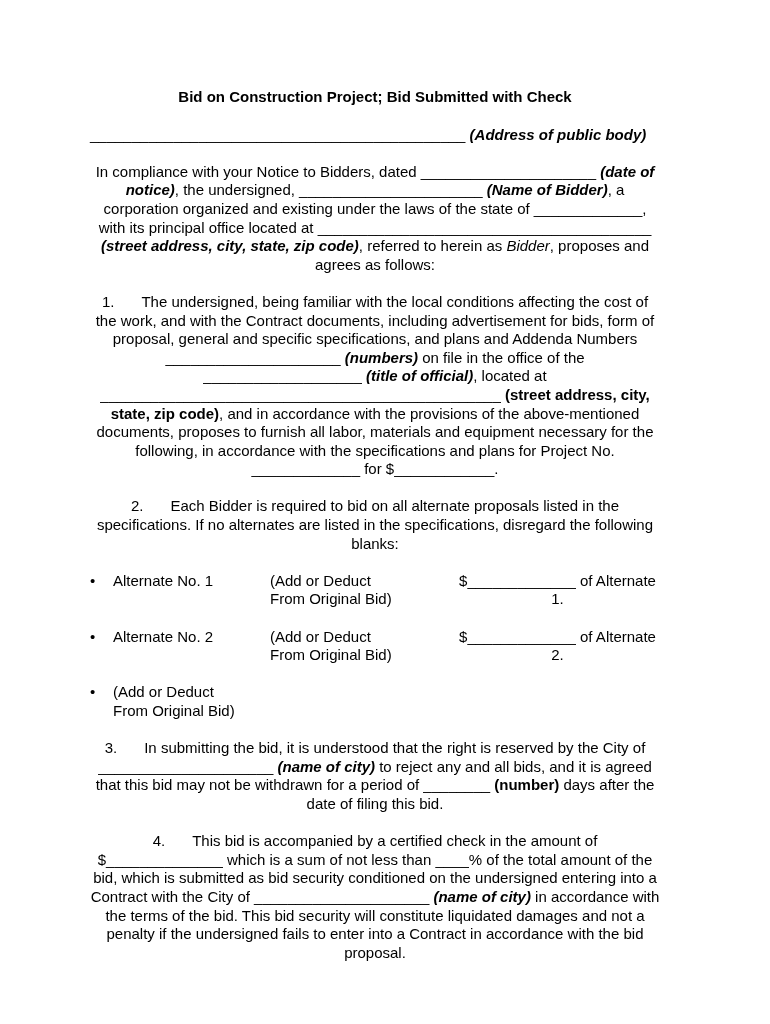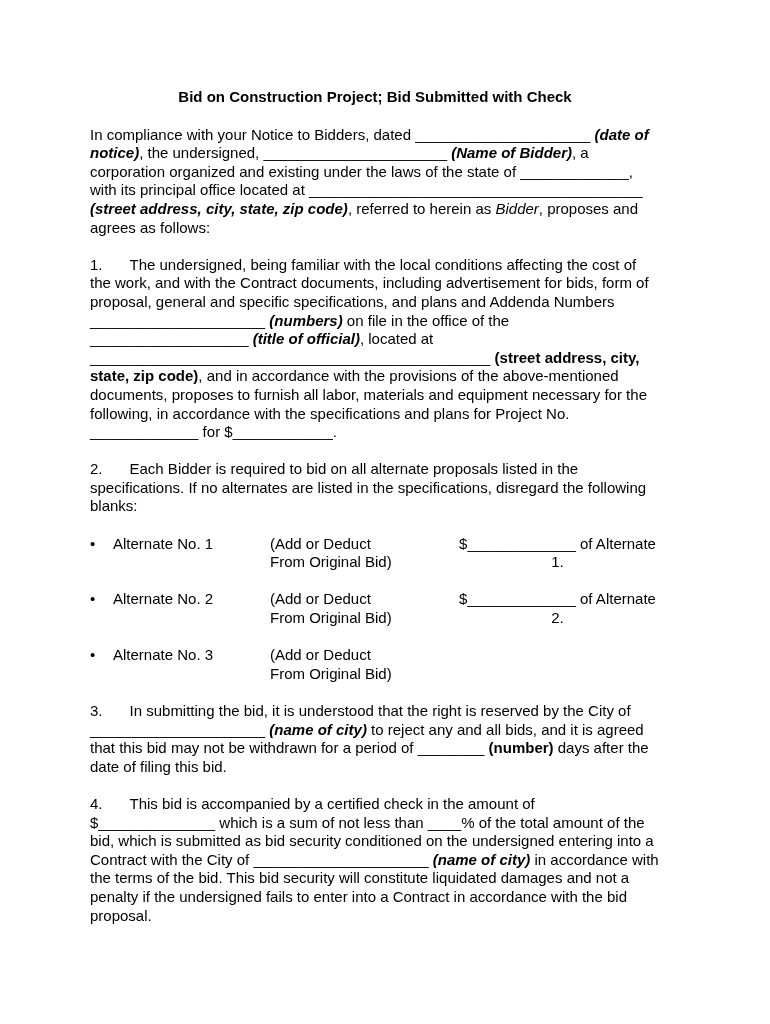--- a/index.html
+++ b/index.html
@@ -14,39 +14,40 @@
     line-height:18.6px;
     color:#000000;
   }
   .title{
     font-size:15px;
     font-weight:bold;
     text-align:center;
     margin:0 0 19px 0;
   }
   .line{margin:0;}
-  .para{margin:18.6px 0 0 0;}
+  .para{margin:18.6px 0 0 0;text-align:center;}
   .bullet-row{display:flex;margin-top:18.6px;}
   .b-marker{width:23px;}
   .b-label{width:157px;}
   .b-note{width:185px;}
   .note-line{display:block;}
   .b-amount{flex:1;text-align:center;}
   .rs-b{font-weight:bold;}
   .rs-i{font-style:italic;}
   .rs-bi{font-weight:bold;font-style:italic;}
   .rs-tab{display:inline-block;width:27px;}
 </style>
 </head>
 <body>
 
 <div class="page">
 
   <h1 class="title">Bid on Construction Project; Bid Submitted with Check</h1>
 
+  <p class="line"><span>_____________________________________________ </span><span class="rs-bi">(Address of public body)</span></p>
 
   <p class="para"><span>In compliance with your Notice to Bidders, dated </span><span>_____________________ </span><span class="rs-bi">(date of notice)</span><span>, the undersigned, </span><span>______________________ </span><span class="rs-bi">(Name of Bidder)</span><span>, a corporation organized and existing under the laws of the state of </span><span>_____________</span><span>, with its principal office located at </span><span>________________________________________ </span><span class="rs-bi">(street address, city, state, zip code)</span><span>, referred to herein as </span><span class="rs-i">Bidder</span><span>, proposes and agrees as follows:</span></p>
 
   <p class="para"><span>1.</span><span class="rs-tab"></span><span>The undersigned, being familiar with the local conditions affecting the cost of the work, and with the Contract documents, including advertisement for bids, form of proposal, general and specific specifications, and plans and Addenda Numbers </span><span>_____________________ </span><span class="rs-bi">(numbers)</span><span> on file in the office of the </span><span>___________________ </span><span class="rs-bi">(title of official)</span><span>, located at </span><span>________________________________________________ </span><span class="rs-b">(street address, city, state, zip code)</span><span>, and in accordance with the provisions of the above-mentioned documents, proposes to furnish all labor, materials and equipment necessary for the following, in accordance with the specifications and plans for Project No. </span><span>_____________</span><span> for $</span><span>____________</span><span>.</span></p>
 
   <p class="para"><span>2.</span><span class="rs-tab"></span><span>Each Bidder is required to bid on all alternate proposals listed in the specifications. If no alternates are listed in the specifications, disregard the following blanks:</span></p>
 
   <div>
 
     <div class="bullet-row">
@@ -64,21 +65,20 @@
       <span class="b-label">Alternate No. 2</span>
       <span class="b-note">
         <span class="note-line">(Add or Deduct</span>
         <span class="note-line">From Original Bid)</span>
       </span>
       <span class="b-amount">$_____________ of Alternate 2.</span>
     </div>
 
     <div class="bullet-row">
       <span class="b-marker">•</span>
-      <span class="b-label">Alternate No. 3</span>
       <span class="b-note">
         <span class="note-line">(Add or Deduct</span>
         <span class="note-line">From Original Bid)</span>
       </span>
     </div>
 
   </div>
 
   <p class="para"><span>3.</span><span class="rs-tab"></span><span>In submitting the bid, it is understood that the right is reserved by the City of </span><span>_____________________ </span><span class="rs-bi">(name of city)</span><span> to reject any and all bids, and it is agreed that this bid may not be withdrawn for a period of </span><span>________ </span><span class="rs-b">(number)</span><span> days after the date of filing this bid.</span></p>
 

